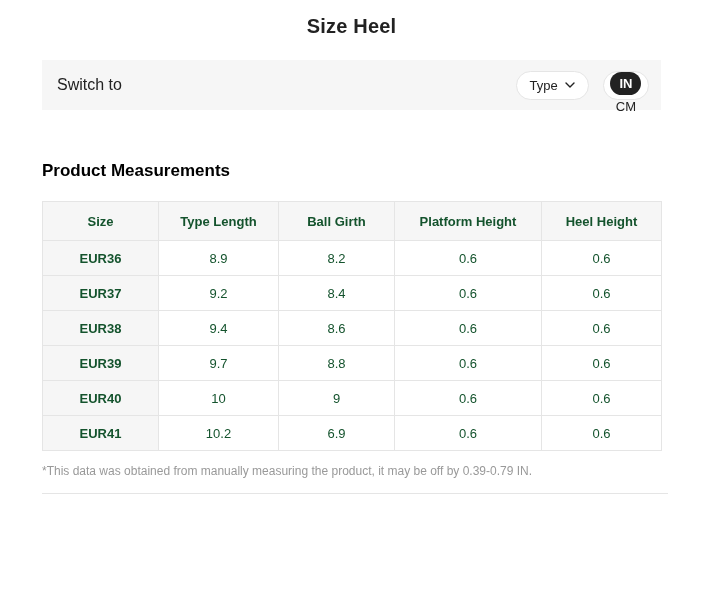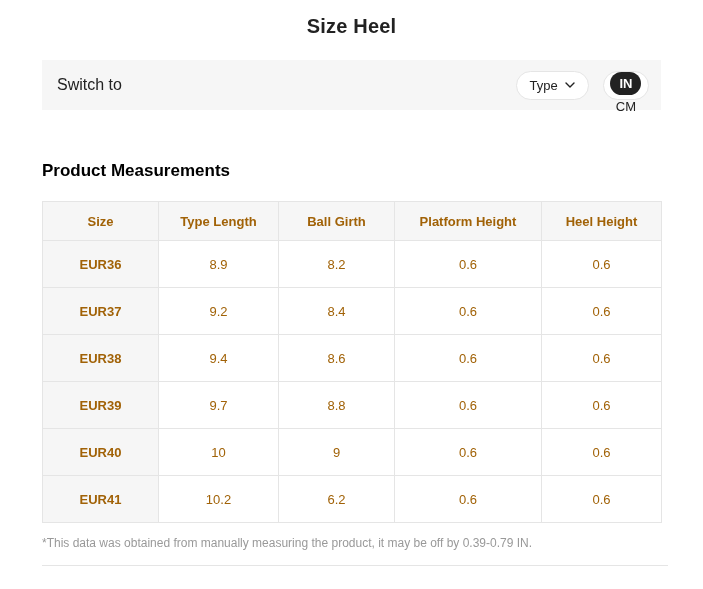--- a/index.html
+++ b/index.html
@@ -83,30 +83,30 @@
     font-size: 17px;
     font-weight: bold;
     color: #000000;
   }
   .meas-table {
     margin: 20px 42px 0 42px;
     width: 619px;
     border-collapse: collapse;
     table-layout: fixed;
     font-size: 13px;
-    color: #a16207;
+    color: #14532d;
   }
   .meas-table th, .meas-table td {
     border: 1px solid #e5e5e5;
     text-align: center;
     vertical-align: middle;
     padding: 0;
   }
   .meas-table thead tr { height: 39px; }
-  .meas-table tbody tr { height: 47px; }
+  .meas-table tbody tr { height: 35px; }
   .meas-table th {
     background: #f6f6f6;
     font-weight: bold;
   }
   .meas-table td.size-cell {
     background: #f6f6f6;
     font-weight: bold;
   }
   .footnote {
     margin: 13px 42px 0 42px;
@@ -194,21 +194,21 @@
       <tr>
         <td class="size-cell">EUR40</td>
         <td>10</td>
         <td>9</td>
         <td>0.6</td>
         <td>0.6</td>
       </tr>
       <tr>
         <td class="size-cell">EUR41</td>
         <td>10.2</td>
-        <td>6.2</td>
+        <td>6.9</td>
         <td>0.6</td>
         <td>0.6</td>
       </tr>
     </tbody>
 </table>
 
 <p class="footnote">*This data was obtained from manually measuring the product, it may be off by 0.39-0.79 IN.</p>
 
 <hr class="bottom-divider">
 

